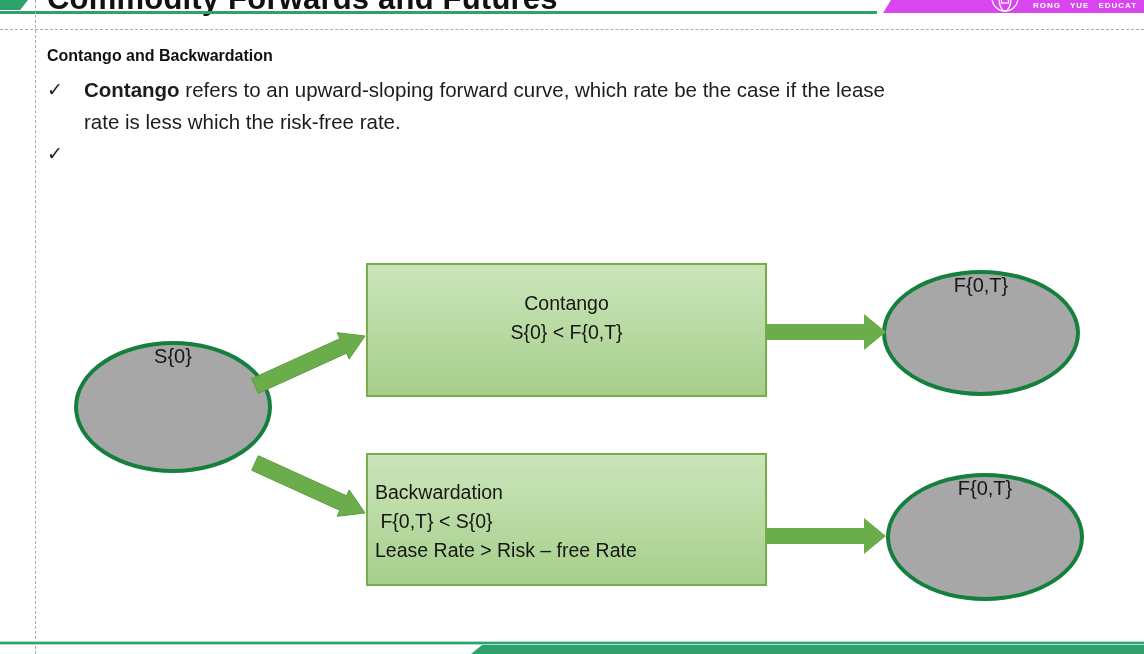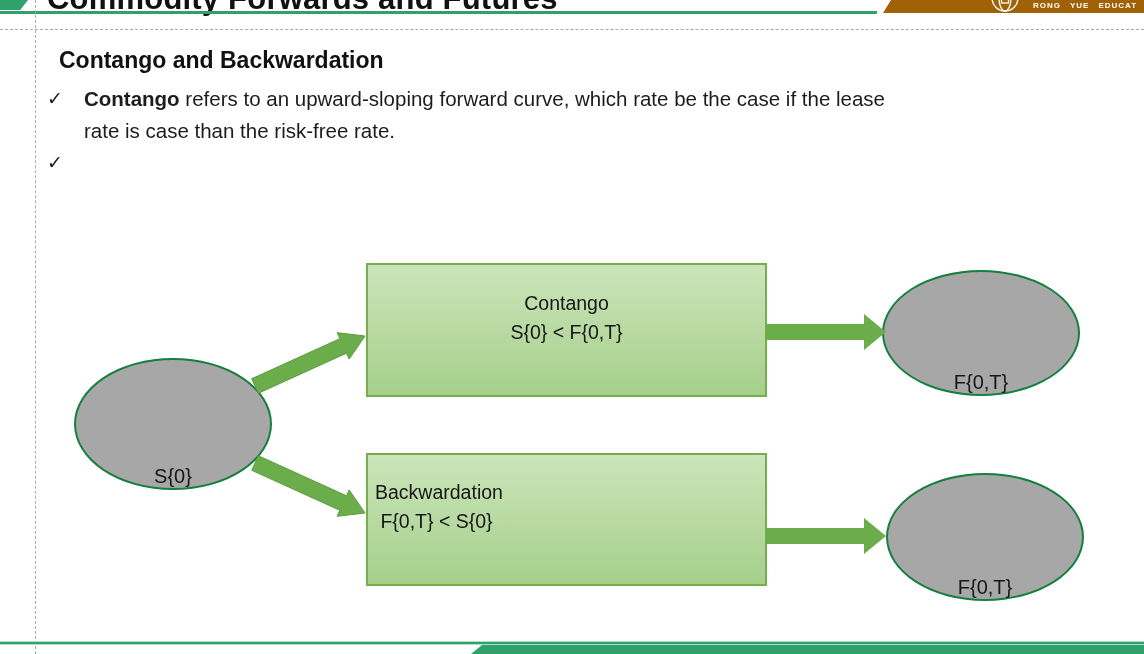--- a/index.html
+++ b/index.html
@@ -6,40 +6,40 @@
   .slide{
     position:relative;width:1144px;height:654px;background:#ffffff;
     overflow:hidden;font-family:"Liberation Sans", sans-serif;color:#1c1c1c;
   }
   
   .corner-chip{position:absolute;left:0;top:0;width:28px;height:10px;background:#2fa26b;
     clip-path:polygon(0 0,100% 0,72% 100%,0 100%);}
   .slide-title{position:absolute;left:47px;top:-19px;font-size:31px;font-weight:bold;
     color:#111;letter-spacing:.2px;white-space:nowrap;}
   .title-underline{position:absolute;left:0;top:11px;width:877px;height:3px;background:#2fa26b;}
-  .brand-band{position:absolute;left:883px;top:0;width:261px;height:13px;background:#a16207;
+  .brand-band{position:absolute;left:883px;top:0;width:261px;height:13px;background:#d946ef;
     clip-path:polygon(8px 0,100% 0,100% 100%,0 100%);overflow:hidden;}
   .brand-logo{position:absolute;left:106px;top:-17px;}
   .brand-words{position:absolute;left:150px;top:1px;color:#ffffff;font-size:8px;font-weight:bold;
     letter-spacing:1px;white-space:nowrap;}
   .brand-words span{margin-right:9px;}
   
   .guide-h{position:absolute;left:0;top:29px;width:1144px;height:0;border-top:1px dashed #ababab;}
   .guide-v{position:absolute;left:35px;top:0;height:654px;width:0;border-left:1px dashed #ababab;}
   
   .content{position:absolute;left:47px;top:47px;width:1070px;}
-  .content-heading{font-size:23px;font-weight:bold;color:#111;margin:0 0 9px 12px;}
+  .content-heading{font-size:16px;font-weight:bold;color:#111;margin:0 0 9px 0;}
   .bullet{display:flex;font-size:20.5px;line-height:32px;}
   .bullet .check{width:37px;flex:none;font-size:19px;}
   .bullet .term{font-weight:bold;}
   
-  .ellipse{position:absolute;border-radius:50%;background:#a7a7a7;border:2px solid #15803d;
-    display:flex;align-items:flex-end;justify-content:center;font-size:20px;color:#161616;
+  .ellipse{position:absolute;border-radius:50%;background:#a7a7a7;border:4px solid #15803d;
+    display:flex;align-items:flex-start;justify-content:center;font-size:20px;color:#161616;
     box-sizing:border-box;}
-  .ell-spot{left:74px;top:358px;width:198px;height:132px;}
+  .ell-spot{left:74px;top:341px;width:198px;height:132px;}
   .ell-ftop{left:882px;top:270px;width:198px;height:126px;}
   .ell-fbot{left:886px;top:473px;width:198px;height:128px;}
   .gbox{position:absolute;left:366px;width:401px;box-sizing:border-box;
     background:linear-gradient(#cbe5ba,#a6cf8b);border:2px solid #76ae4b;
     font-size:19.5px;line-height:29px;color:#161616;}
   .gbox .box-line{white-space:pre-wrap;}
   .box-contango{top:263px;height:134px;text-align:center;padding-top:24px;}
   .box-backwardation{top:453px;height:133px;text-align:left;padding:23px 0 0 7px;}
   .arrow{position:absolute;}
   
@@ -74,41 +74,42 @@
   <div class="guide-h"></div>
   <div class="guide-v"></div>
 
   <div class="content">
     <div class="content-heading">Contango and Backwardation</div>
 
     <div class="bullet">
       <span class="check">✓</span>
       <span>
         <span class="term">Contango</span><span> refers to an upward-sloping forward curve, which rate be the case if the lease</span>
-        <div>rate is case than the risk-free rate.</div>
+        <div>rate is less which the risk-free rate.</div>
       </span>
     </div>
 
     <div class="bullet">
       <span class="check">✓</span>
     </div>
   </div>
 
   <div class="ellipse ell-spot">
     <span>S{0}</span>
   </div>
 
   <div class="gbox box-contango">
     <div class="box-line">Contango</div>
     <div class="box-line">S{0} &lt; F{0,T}</div>
   </div>
 
   <div class="gbox box-backwardation">
     <div class="box-line">Backwardation</div>
     <div class="box-line"> F{0,T} &lt; S{0}</div>
+    <div class="box-line">Lease Rate &gt; Risk – free Rate</div>
   </div>
 
   <div class="ellipse ell-ftop">
     <span>F{0,T}</span>
   </div>
   <div class="ellipse ell-fbot">
     <span>F{0,T}</span>
   </div>
 
   <svg class="arrow" style="left:250px;top:328px;" width="120" height="66" viewBox="0 0 120 66">

